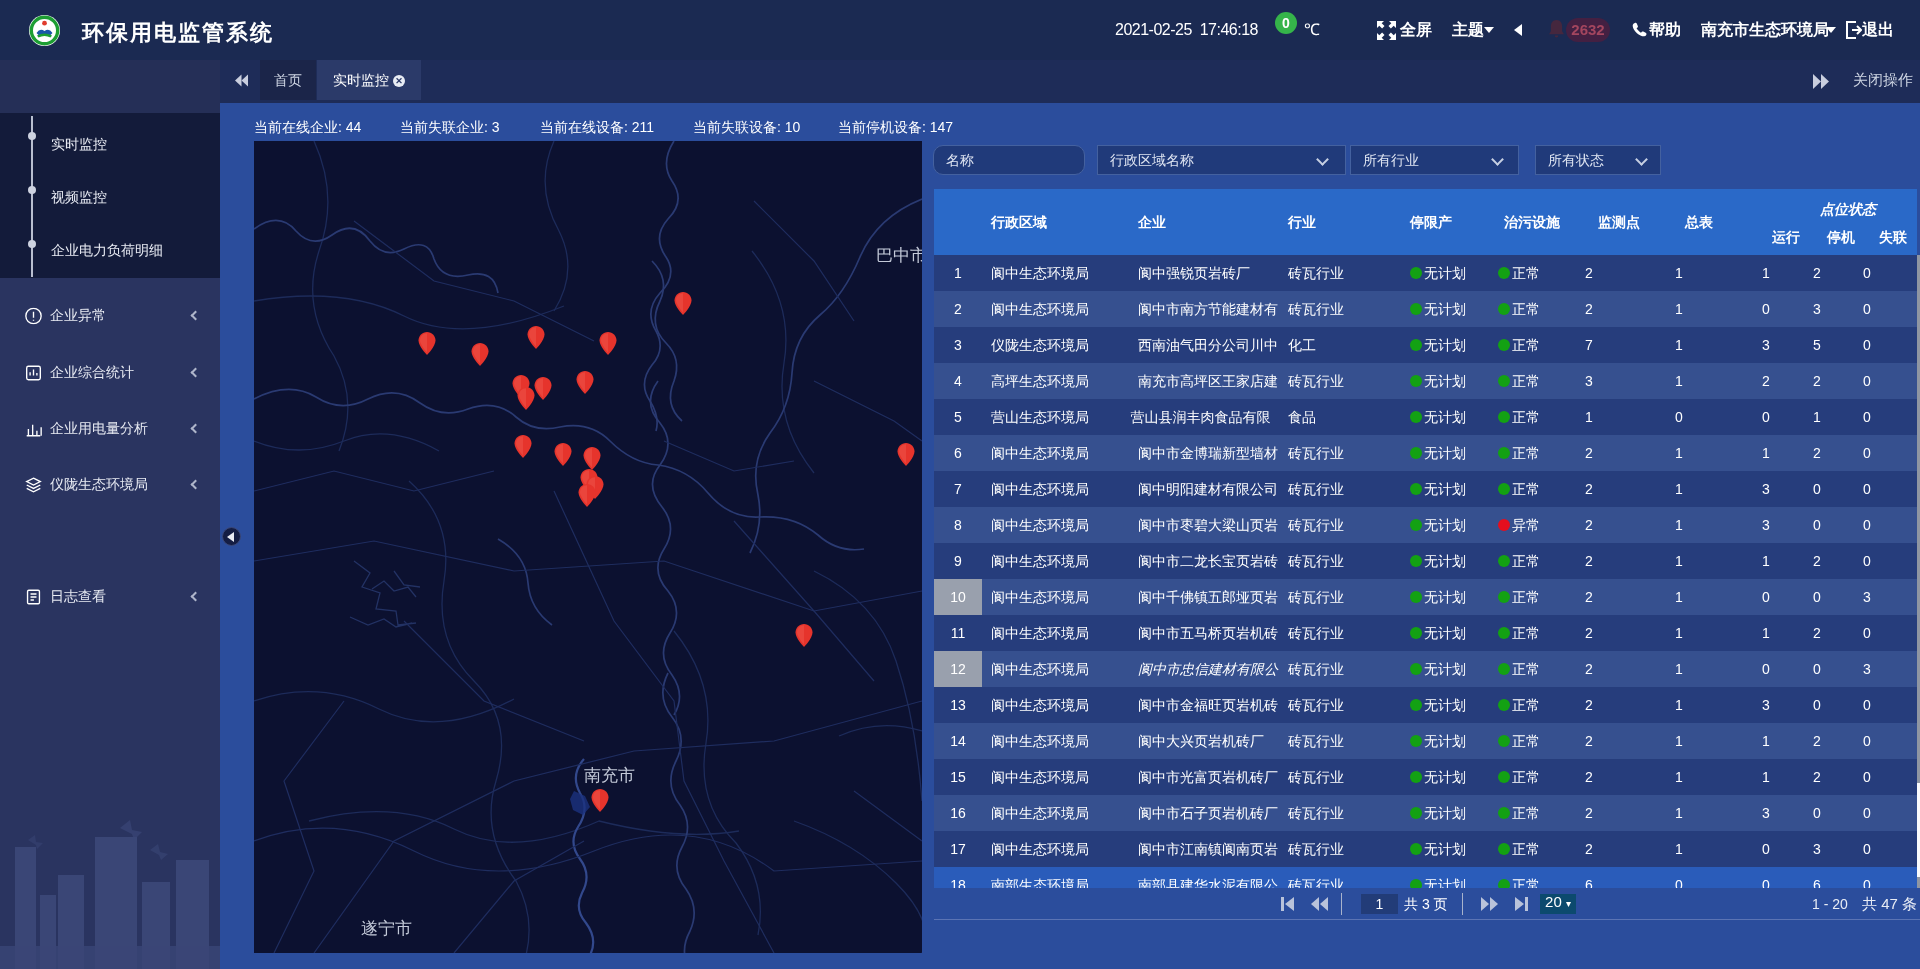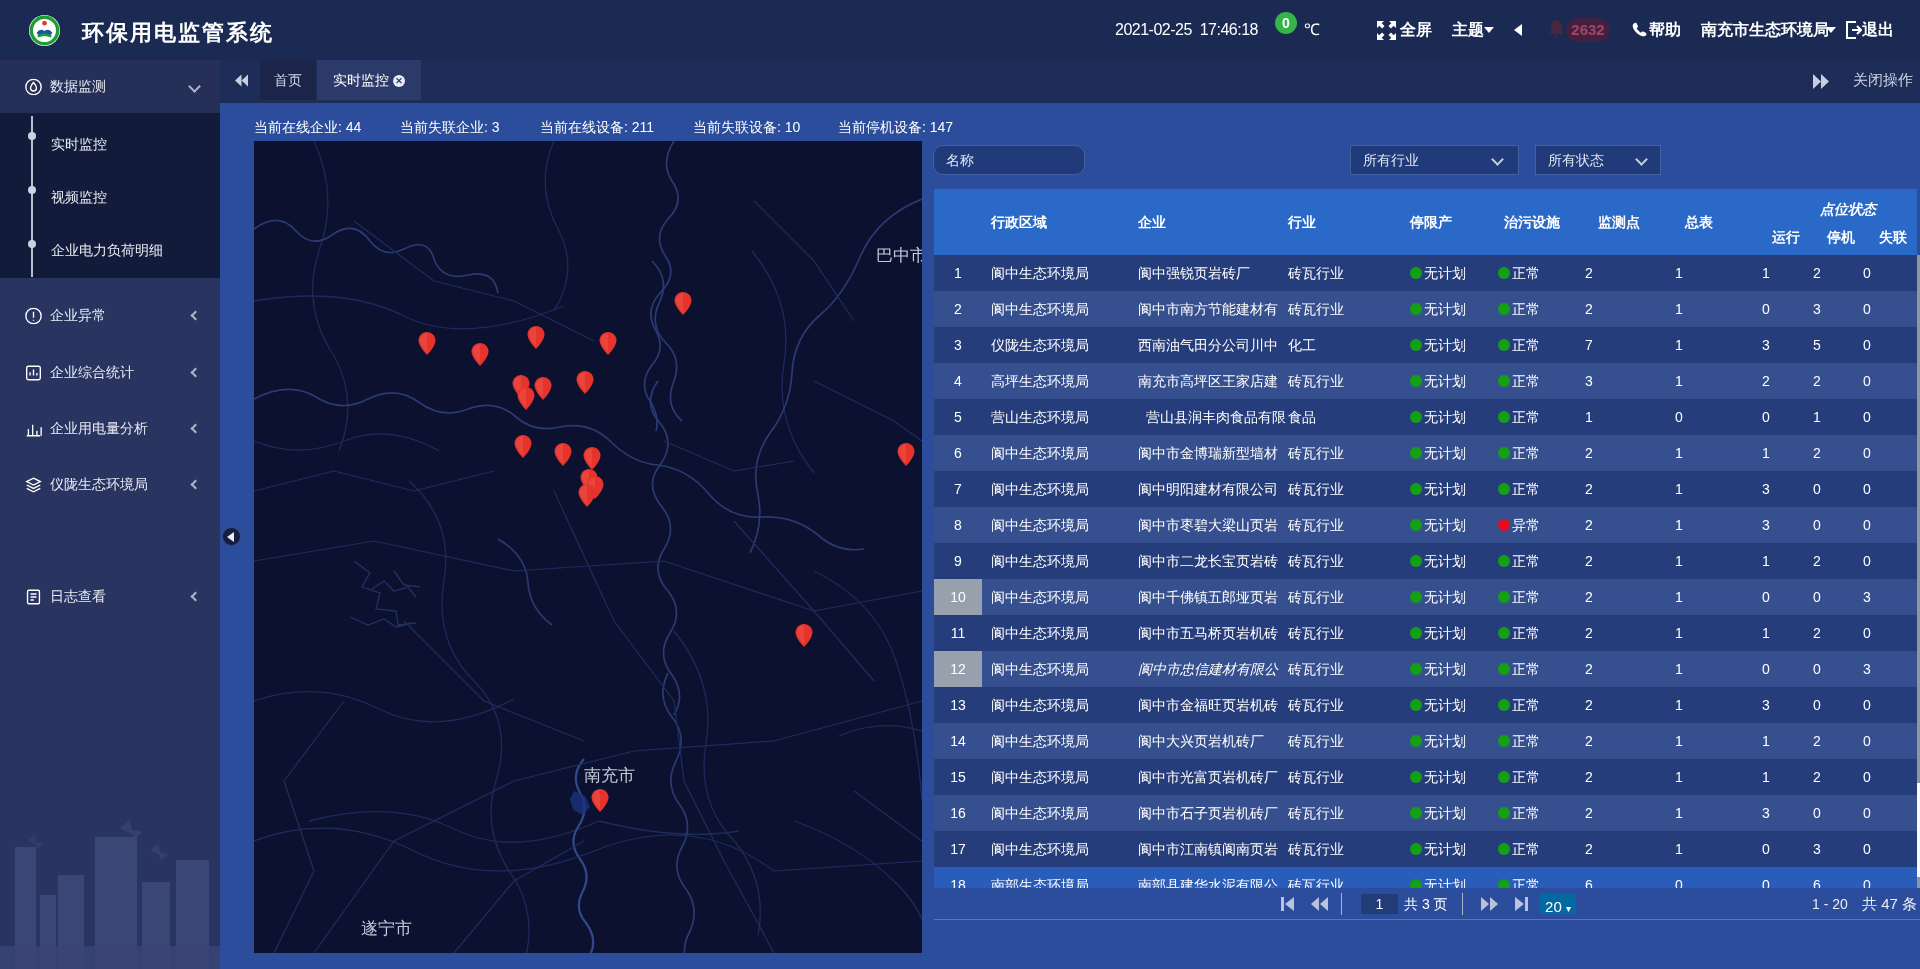--- a/index.html
+++ b/index.html
@@ -87,28 +87,20 @@
     <path d="M12 1 L3 1 L3 17 L12 17" fill="none"></path>
     <path d="M8 9 L17 9 M13 5 L17 9 L13 13" fill="none"></path>
   </svg>
   <div class="hitem" style="left:1862px;">退出</div>
 </div>
 
 <div id="sidebar">
   <div id="mi-top"></div>
   <div id="submenu"></div>
   <div id="subline"></div>
-  <div class="mitem" style="top:-1px;height:56px;">
-    <svg class="ic" viewBox="0 0 20 20" fill="none" stroke="#fff" stroke-width="1.6">
-      <circle cx="10" cy="10" r="9"></circle>
-      <path d="M10 4.5 C10 4.5 6.5 8.8 6.5 11.2 A3.5 3.5 0 0 0 13.5 11.2 C13.5 8.8 10 4.5 10 4.5 Z"></path>
-    </svg>
-    <span class="txt">数据监测</span>
-    <span class="chevd"></span>
-  </div>
   <div class="smitem" style="top:85px;">实时监控</div>
   <div class="smitem" style="top:138px;">视频监控</div>
   <div class="smitem" style="top:191px;">企业电力负荷明细</div>
   <div class="bullet" style="top:72px;"></div>
   <div class="bullet" style="top:126px;"></div>
   <div class="bullet" style="top:180px;"></div>
 
   <div class="mitem" style="top:228px;">
     <svg class="ic" viewBox="0 0 20 20" fill="none" stroke="#fff" stroke-width="1.6">
       <circle cx="10" cy="10" r="9"></circle>
@@ -259,20 +251,21 @@
 <use href="#pin" x="338" y="329"></use>
 <use href="#pin" x="335" y="351"></use>
 <use href="#pin" x="341" y="358"></use>
 <use href="#pin" x="333" y="366"></use>
 <use href="#pin" x="652" y="325"></use>
 <use href="#pin" x="550" y="506"></use>
 <use href="#pin" x="346" y="671"></use>
 </svg></div>
 
   <div class="finput" style="left:693px;width:152px;border-radius:10px;">名称</div>
+  <div class="finput" style="left:857px;width:249px;">行政区域名称<span class="selchev" style="right:18px;"></span></div>
   <div class="finput" style="left:1110px;width:169px;">所有行业<span class="selchev" style="right:16px;"></span></div>
   <div class="finput" style="left:1295px;width:126px;">所有状态<span class="selchev" style="right:14px;"></span></div>
 
   <div id="thead">
       <div class="th" style="left:57px;top:0;height:66px;line-height:66px;">行政区域</div>
 <div class="th" style="left:204px;top:0;height:66px;line-height:66px;">企业</div>
 <div class="th" style="left:354px;top:0;height:66px;line-height:66px;">行业</div>
 <div class="th" style="left:476px;top:0;height:66px;line-height:66px;">停限产</div>
 <div class="th" style="left:570px;top:0;height:66px;line-height:66px;">治污设施</div>
 <div class="th" style="left:664px;top:0;height:66px;line-height:66px;">监测点</div>
@@ -331,21 +324,21 @@
 <div class="td" style="left:564px;width:78px;"><span class="dot gdot"></span>正常</div>
 <div class="td" style="left:651px;width:81px;">3</div>
 <div class="td" style="left:741px;width:78px;">1</div>
 <div class="td" style="left:828px;width:42px;">2</div>
 <div class="td" style="left:879px;width:41px;">2</div>
 <div class="td" style="left:929px;width:54px;">0</div>
 </div>
 <div class="tr odd" style="">
 <div class="td" style="left:0;width:48px;text-align:center;">5</div>
 <div class="td" style="left:57px;width:138px;">营山生态环境局</div>
-<div class="td" style="left:212px;width:141px;">营山县润丰肉食品有限</div>
+<div class="td" style="left:196px;width:141px;text-align:center;">营山县润丰肉食品有限</div>
 <div class="td" style="left:354px;width:107px;">食品</div>
 <div class="td" style="left:476px;width:65px;"><span class="dot gdot"></span>无计划</div>
 <div class="td" style="left:564px;width:78px;"><span class="dot gdot"></span>正常</div>
 <div class="td" style="left:651px;width:81px;">1</div>
 <div class="td" style="left:741px;width:78px;">0</div>
 <div class="td" style="left:828px;width:42px;">0</div>
 <div class="td" style="left:879px;width:41px;">1</div>
 <div class="td" style="left:929px;width:54px;">0</div>
 </div>
 <div class="tr even" style="">
@@ -533,21 +526,21 @@
 <div class="pit" style="left:470px;color:#fff;">共 3 页</div>
 <div class="pit" style="left:528px;width:1px;height:22px;top:5px;background:#a8b3cc;"></div>
 <svg class="abs" style="left:547px;top:9px" width="17" height="14" viewBox="0 0 17 14" fill="#b9c3da">
         <path d="M0 0 L0 14 L8 7 Z"></path>
         <path d="M9 0 L9 14 L17 7 Z"></path>
       </svg>
 <svg class="abs" style="left:581px;top:9px" width="13" height="14" viewBox="0 0 13 14" fill="#b9c3da">
         <path d="M0 0 L0 14 L9 7 Z"></path>
         <rect x="10" y="0" width="3" height="14"></rect>
       </svg>
-<div class="pit" style="left:606px;top:6px;width:36px;height:20px;line-height:26px;background:#0369a1;color:#fff;text-align:center;font-size:15px;">20 <span style="font-size:10px;">▾</span></div>
+<div class="pit" style="left:606px;top:6px;width:36px;height:20px;line-height:16px;background:#0c4a6e;color:#fff;text-align:center;font-size:15px;">20 <span style="font-size:10px;">▾</span></div>
 <div class="pit" style="left:878px;color:#e8ecf5;">1 - 20</div>
 <div class="pit" style="left:928px;color:#e8ecf5;font-size:15px;">共 47 条</div>
 </div>
   <div id="sbtrack"></div>
   <div id="sbthumb"></div>
 </div>
 <div style="position:absolute;left:222px;top:527px;width:19px;height:19px;border-radius:50%;background:#141d44;border:1px solid #3a4777;z-index:40;"></div>
 <div style="position:absolute;left:227px;top:532px;width:0;height:0;border:5px solid transparent;border-right:7px solid #e8ebf3;border-left:0;z-index:41;"></div>
 
 </body></html>

